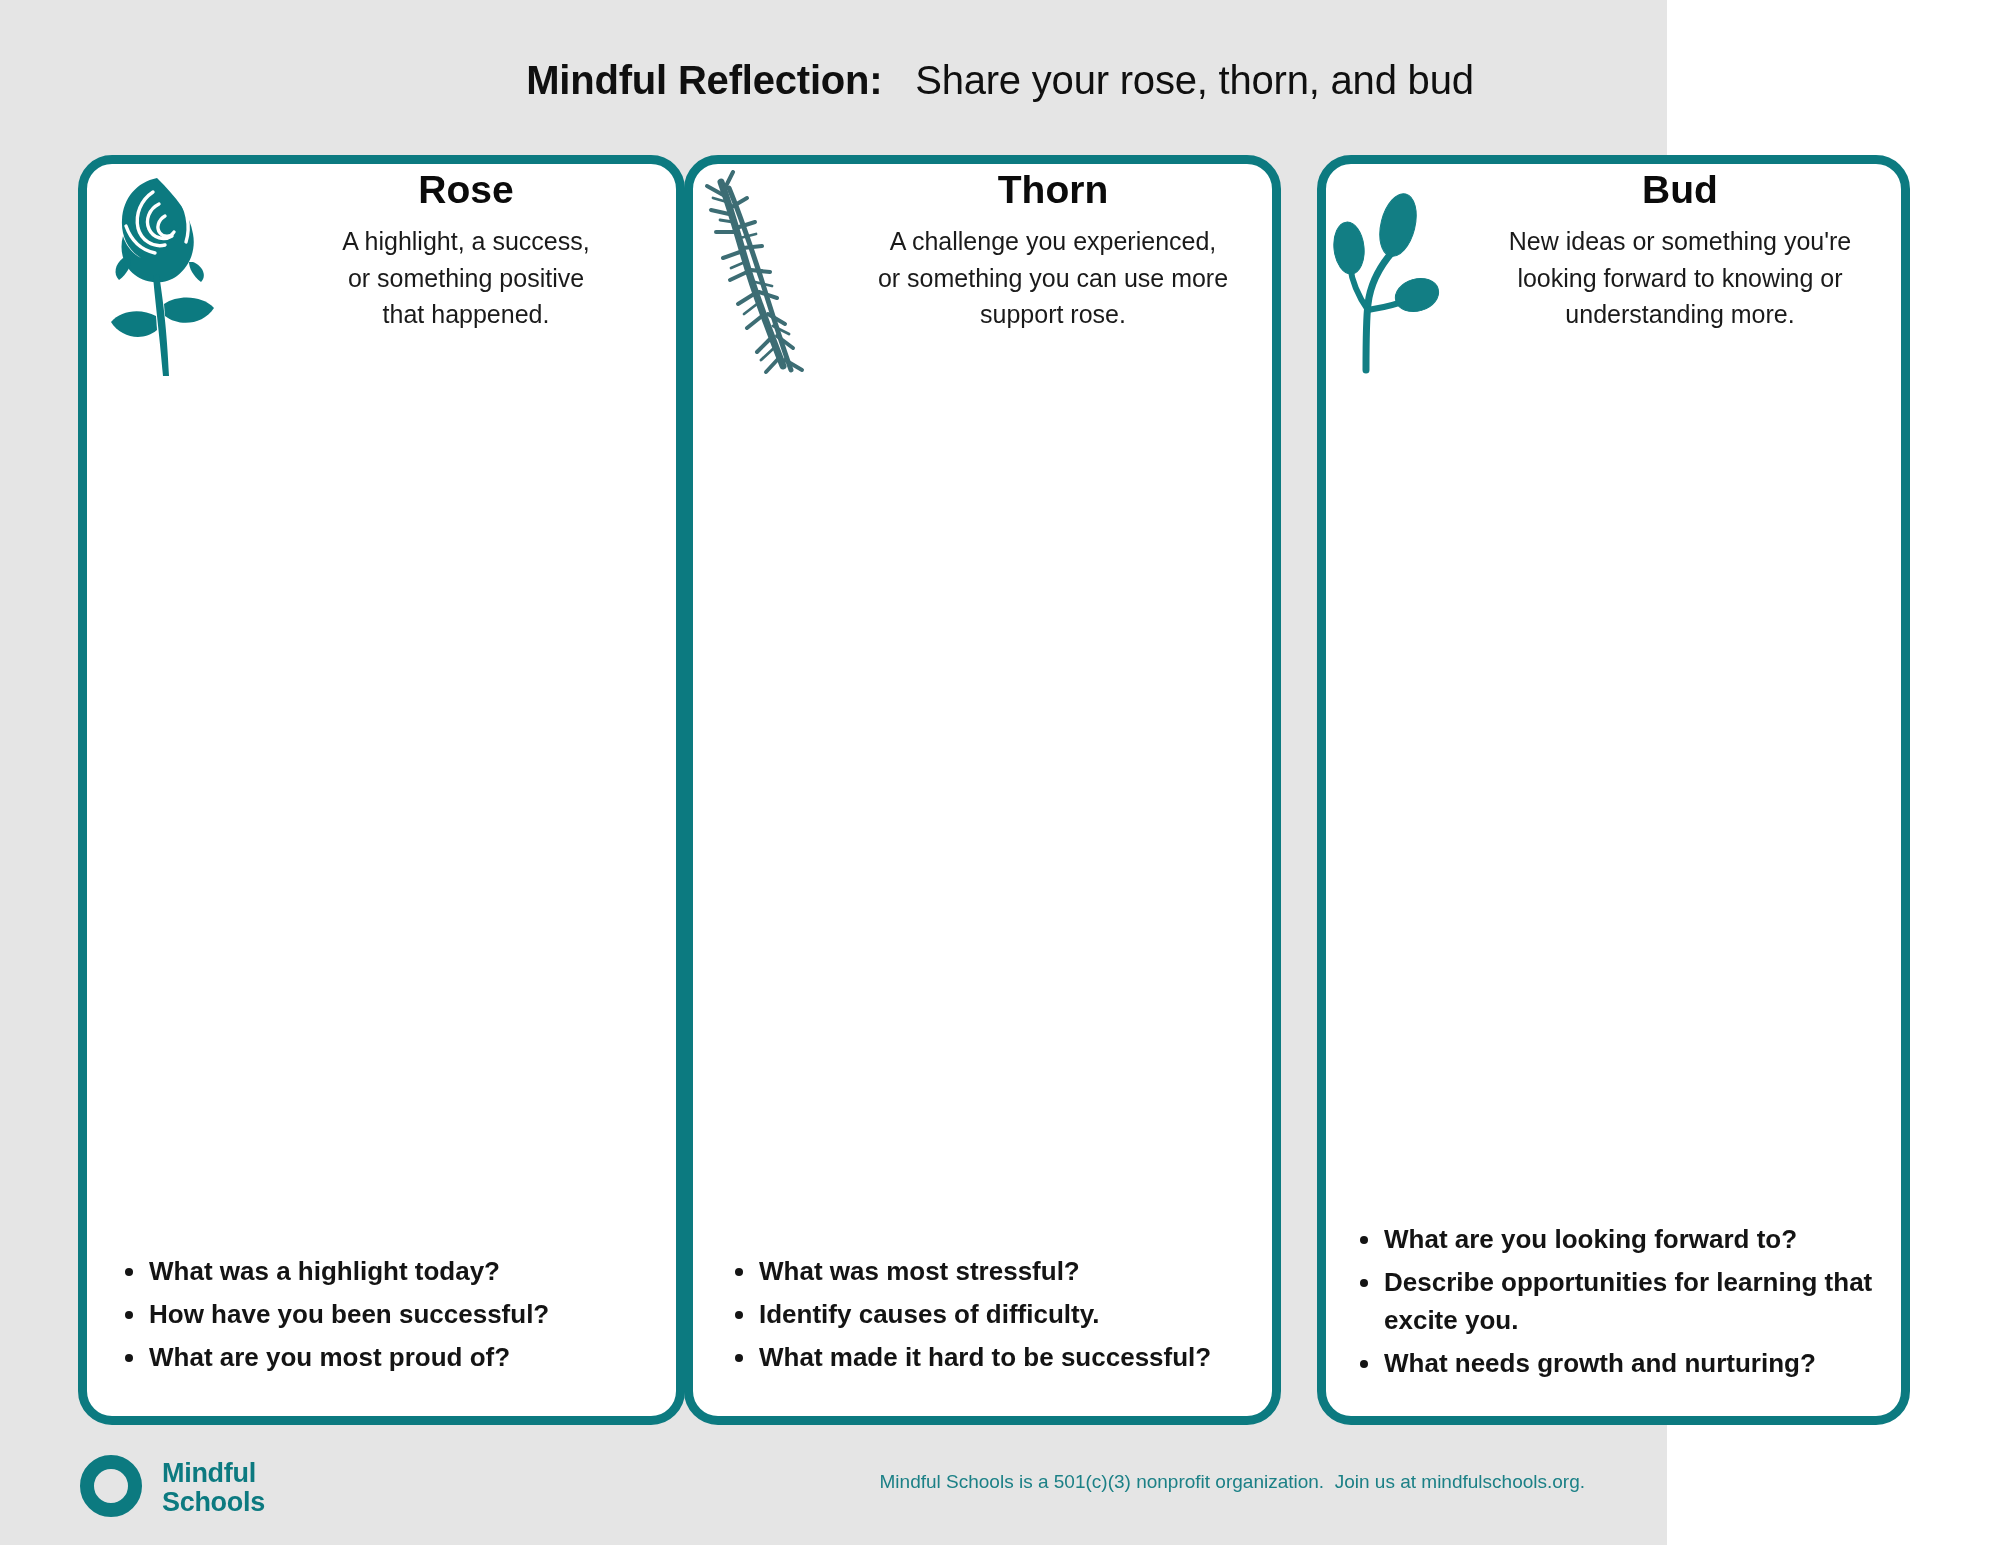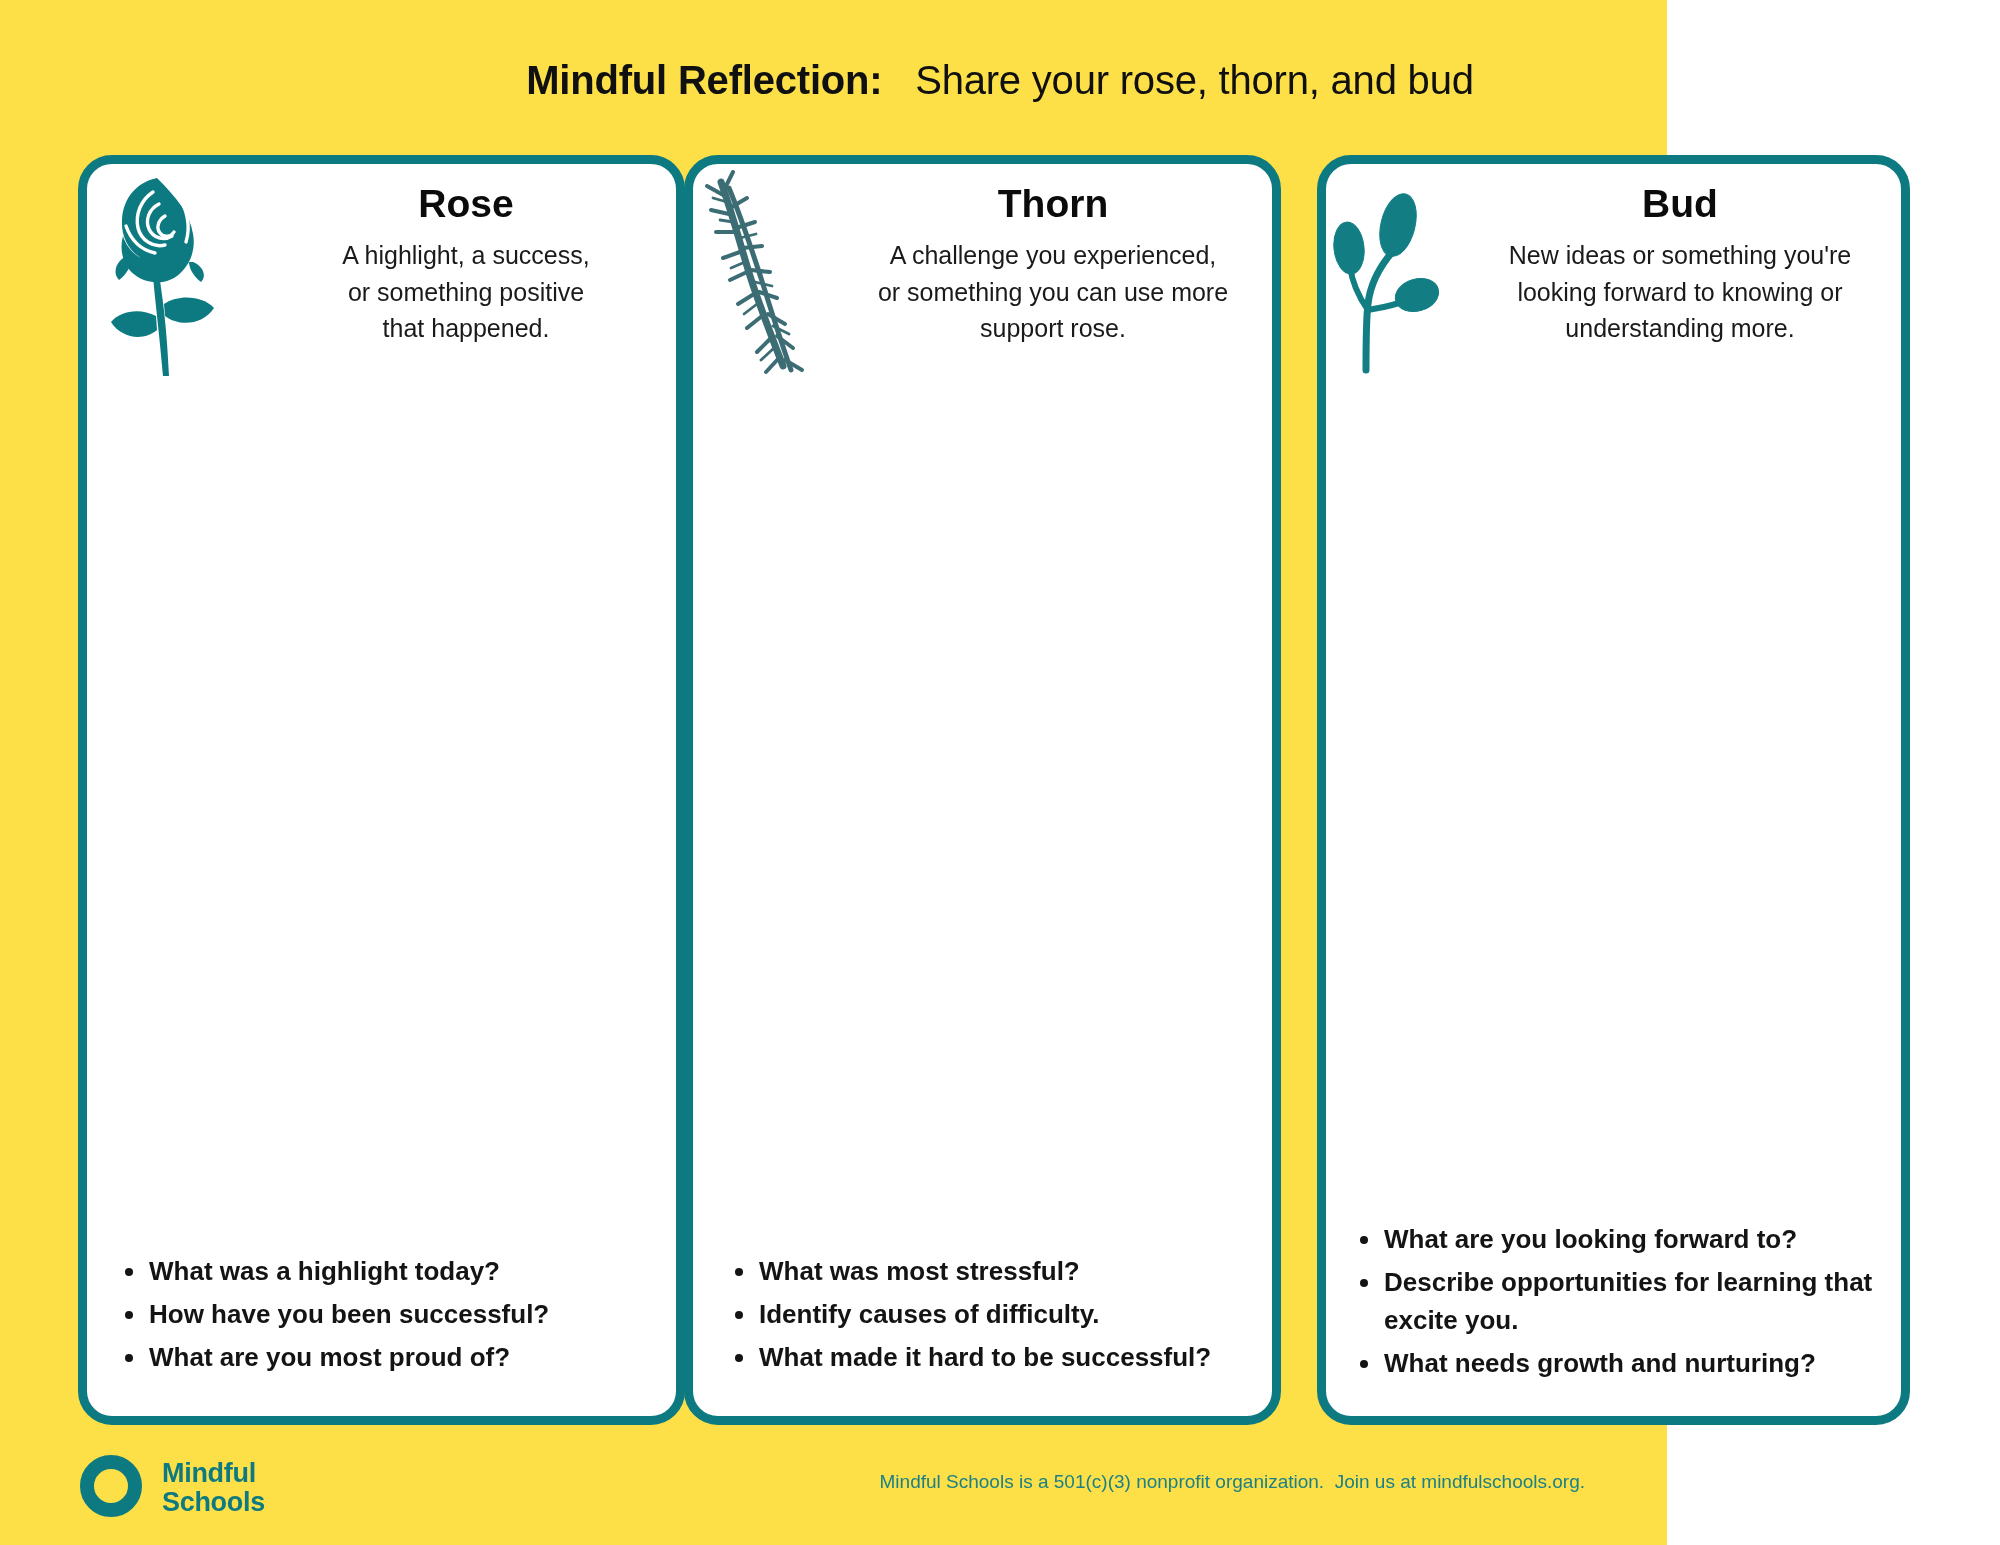--- a/index.html
+++ b/index.html
@@ -9,21 +9,21 @@
     height: 1545px;
     background: #ffffff;
     font-family: "Liberation Sans", sans-serif;
     overflow: hidden;
   }
 
   #page {
     position: relative;
     width: 1667px;
     height: 1545px;
-    background: #fde047;
+    background: #e5e5e5;
   }
 
   
   #page-title {
     position: absolute;
     top: 58px;
     left: 0;
     width: 2000px;
     text-align: center;
     font-size: 40px;
@@ -72,21 +72,20 @@
     text-align: center;
   }
   #card-thorn .card-textblock { width: 430px; right: 4px; }
   #card-bud   .card-textblock { width: 430px; right: 6px; }
 
   .card-heading {
     font-size: 39px;
     font-weight: 700;
     color: #0b0b0b;
     line-height: 1.0;
-    margin-top: 14px;
     margin-bottom: 14px;
   }
   .card-desc {
     font-size: 25px;
     font-weight: 400;
     color: #1a1a1a;
     line-height: 1.46;
   }
 
   

